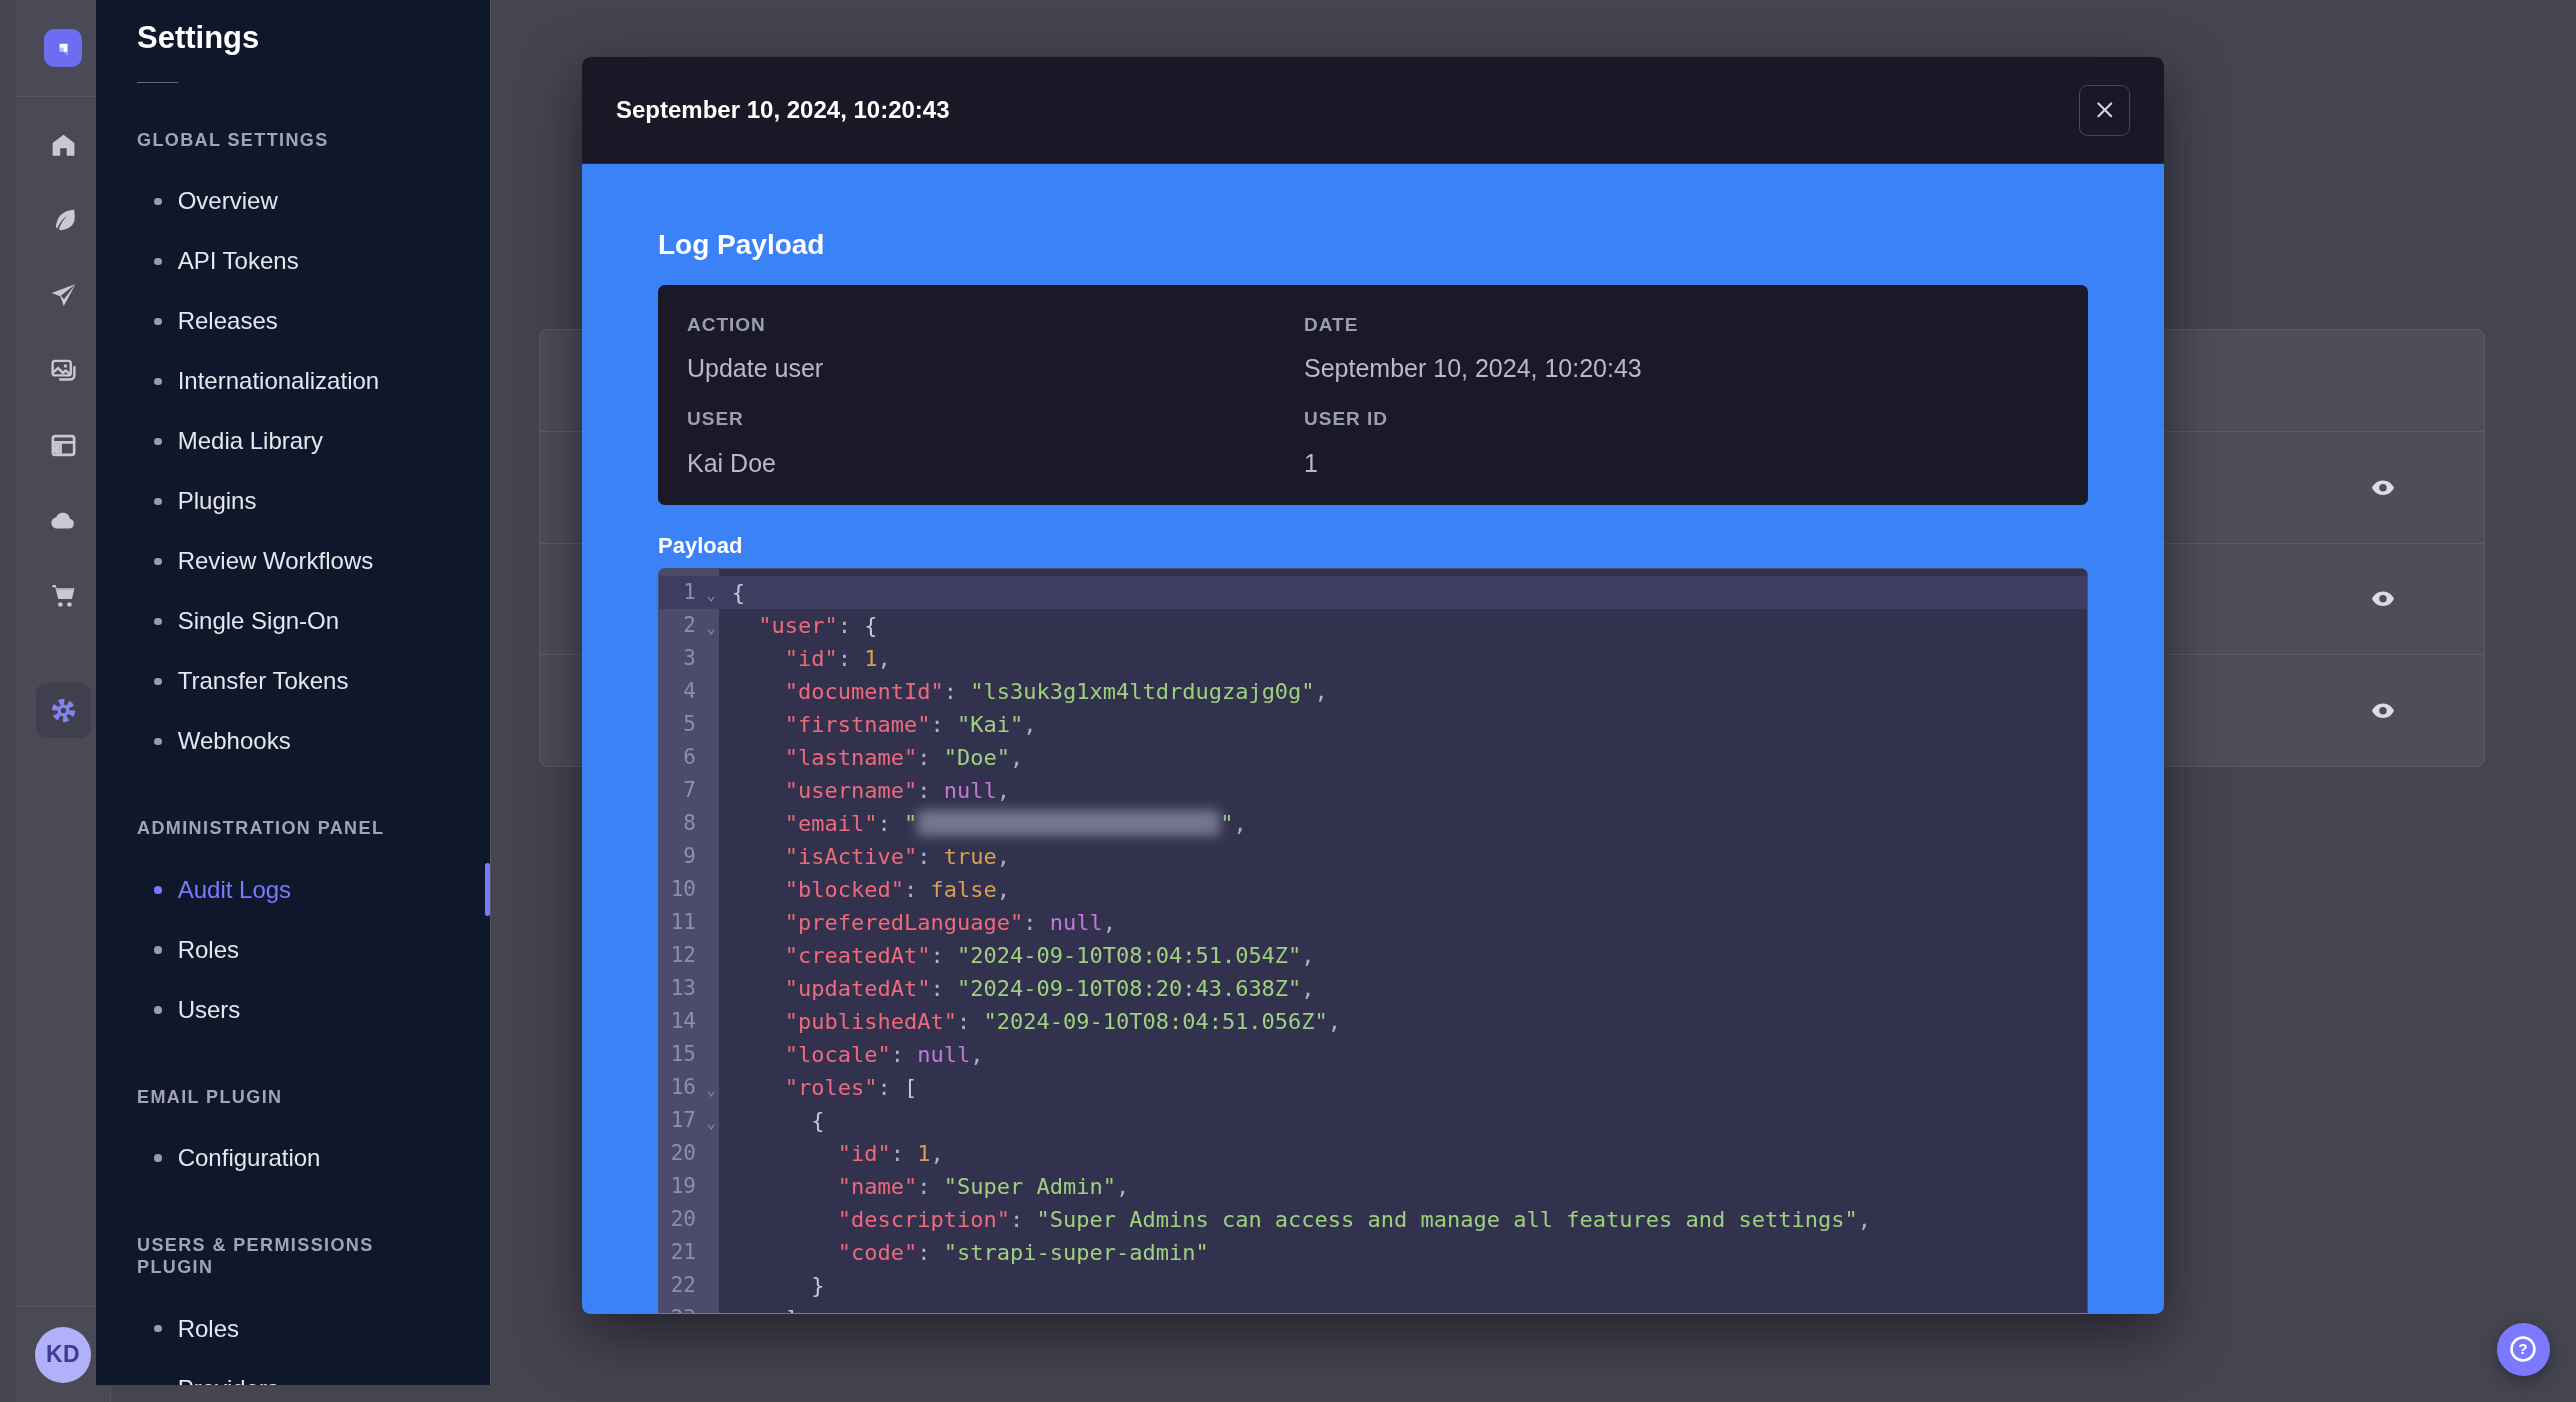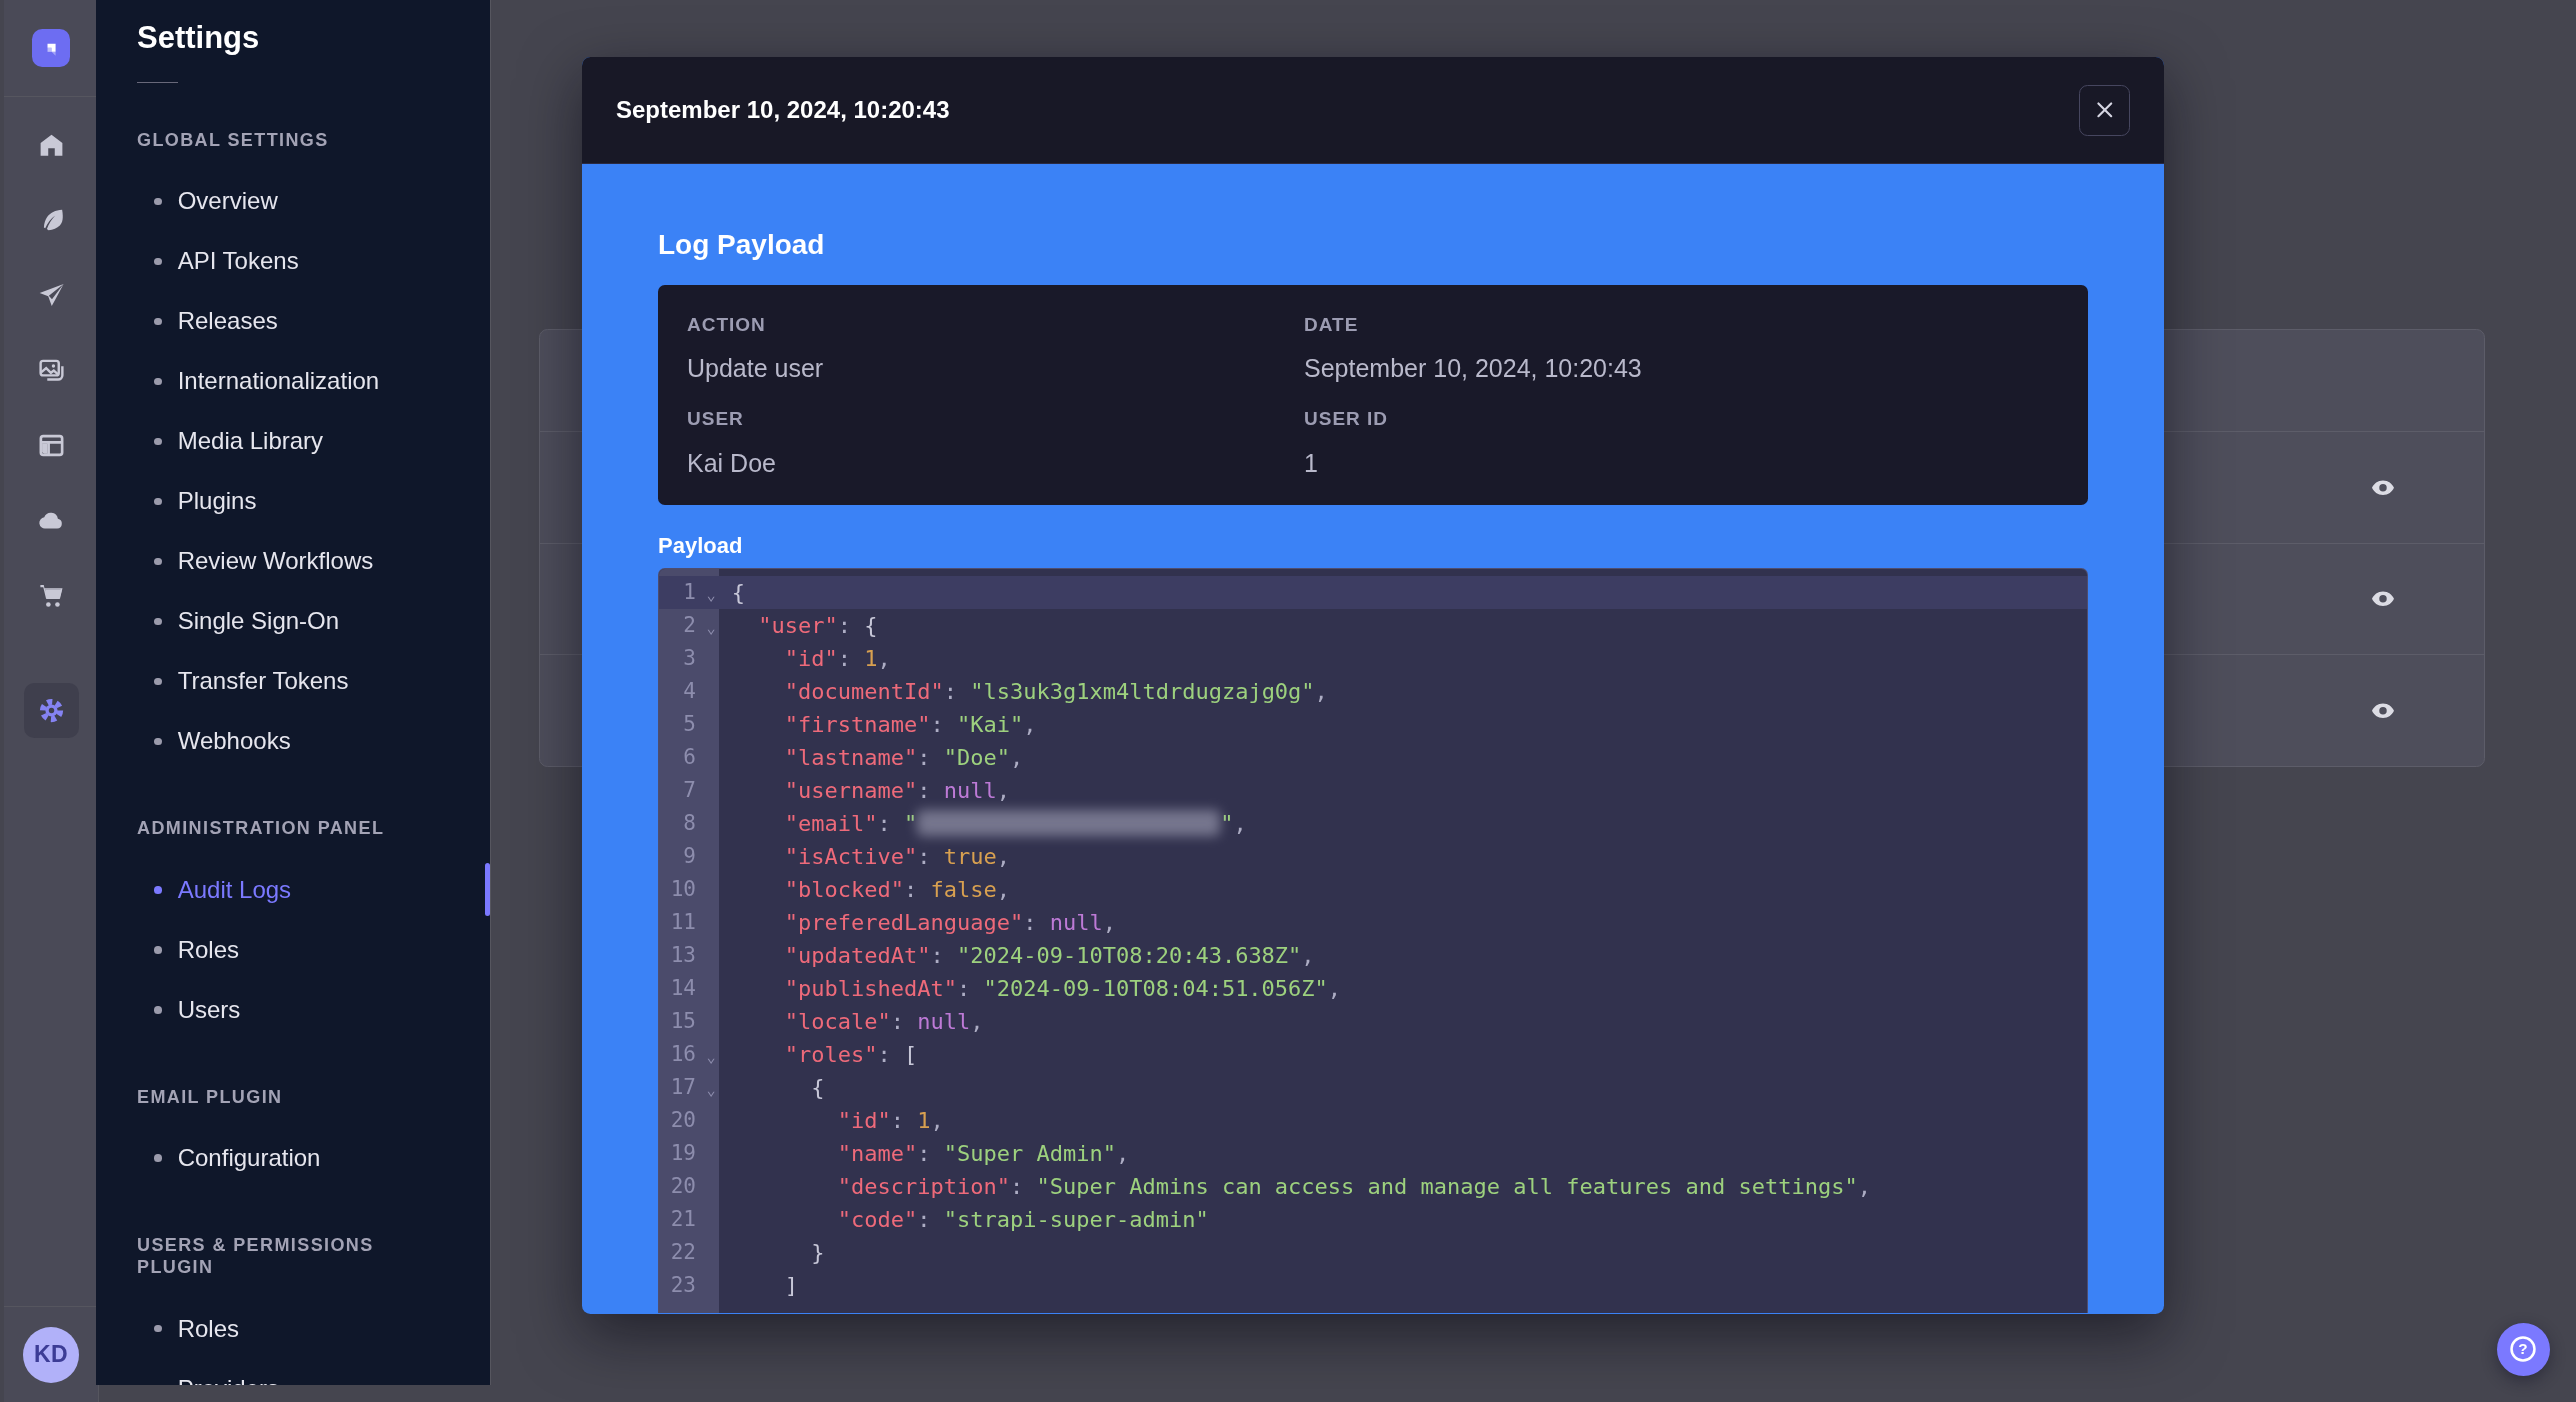--- a/index.html
+++ b/index.html
@@ -1,21 +1,21 @@
 <!DOCTYPE html>
 <html style="--accent: #7b79ff; --c-key: #ee6a7a; --c-str: #9dd17e; --c-num: #d8a050; --c-null: #bd7ad6;font-size:13.6px"><head>
 <meta charset="utf-8">
 <style>
   html,body{margin:0;padding:0;width:2576px;height:1402px;overflow:hidden;
     background:#45454f;font-family:"Liberation Sans",sans-serif;
     -webkit-font-smoothing:antialiased;}
   .app{position:relative;width:2576px;height:1402px;}
 
   
-  .rail{position:absolute;left:4px;top:0;width:95px;height:100%;background:#4a4a57;
+  .rail{position:absolute;left:16px;top:0;width:95px;height:100%;background:#4a4a57;
     border-right:0.9px solid #56565f;box-sizing:border-box;z-index:2;}
   .rail-top{height:96px;border-bottom:0.9px solid #56565f;display:flex;align-items:center;justify-content:center;}
   .logo{width:38px;height:38px;border-radius:10.2px;background:#6d6df2;display:flex;align-items:center;justify-content:center;cursor:pointer;}
   .rail-icons{display:flex;flex-direction:column;align-items:center;margin-top:34px;gap:46px;}
   .rail-icon{width:29px;height:29px;color:#c9c9d6;cursor:pointer;}
   .rail-icon svg{width:29px;height:29px;display:block;}
   .rail-settings{margin-top:27px;width:55px;height:55px;border-radius:10.2px;background:#3f3f4d;
     display:flex;align-items:center;justify-content:center;cursor:pointer;}
   .rail-settings svg{width:31px;height:31px;color:#8583f2;}
   .rail-bottom{position:absolute;left:0;bottom:0;width:100%;height:95px;border-top:0.9px solid #56565f;
@@ -356,20 +356,24 @@
             </div>
             <div class="code-line">
               <span class="ln">10</span>
               <span class="line-content"><span class="tk-p">    </span><span class="tk-k">"blocked"</span><span class="tk-p">: </span><span class="tk-n">false</span><span class="tk-p">,</span></span>
             </div>
             <div class="code-line">
               <span class="ln">11</span>
               <span class="line-content"><span class="tk-p">    </span><span class="tk-k">"preferedLanguage"</span><span class="tk-p">: </span><span class="tk-u">null</span><span class="tk-p">,</span></span>
             </div>
             <div class="code-line">
+              <span class="ln">12</span>
+              <span class="line-content"><span class="tk-p">    </span><span class="tk-k">"createdAt"</span><span class="tk-p">: </span><span class="tk-s">"2024-09-10T08:04:51.054Z"</span><span class="tk-p">,</span></span>
+            </div>
+            <div class="code-line">
               <span class="ln">13</span>
               <span class="line-content"><span class="tk-p">    </span><span class="tk-k">"updatedAt"</span><span class="tk-p">: </span><span class="tk-s">"2024-09-10T08:20:43.638Z"</span><span class="tk-p">,</span></span>
             </div>
             <div class="code-line">
               <span class="ln">14</span>
               <span class="line-content"><span class="tk-p">    </span><span class="tk-k">"publishedAt"</span><span class="tk-p">: </span><span class="tk-s">"2024-09-10T08:04:51.056Z"</span><span class="tk-p">,</span></span>
             </div>
             <div class="code-line">
               <span class="ln">15</span>
               <span class="line-content"><span class="tk-p">    </span><span class="tk-k">"locale"</span><span class="tk-p">: </span><span class="tk-u">null</span><span class="tk-p">,</span></span>

